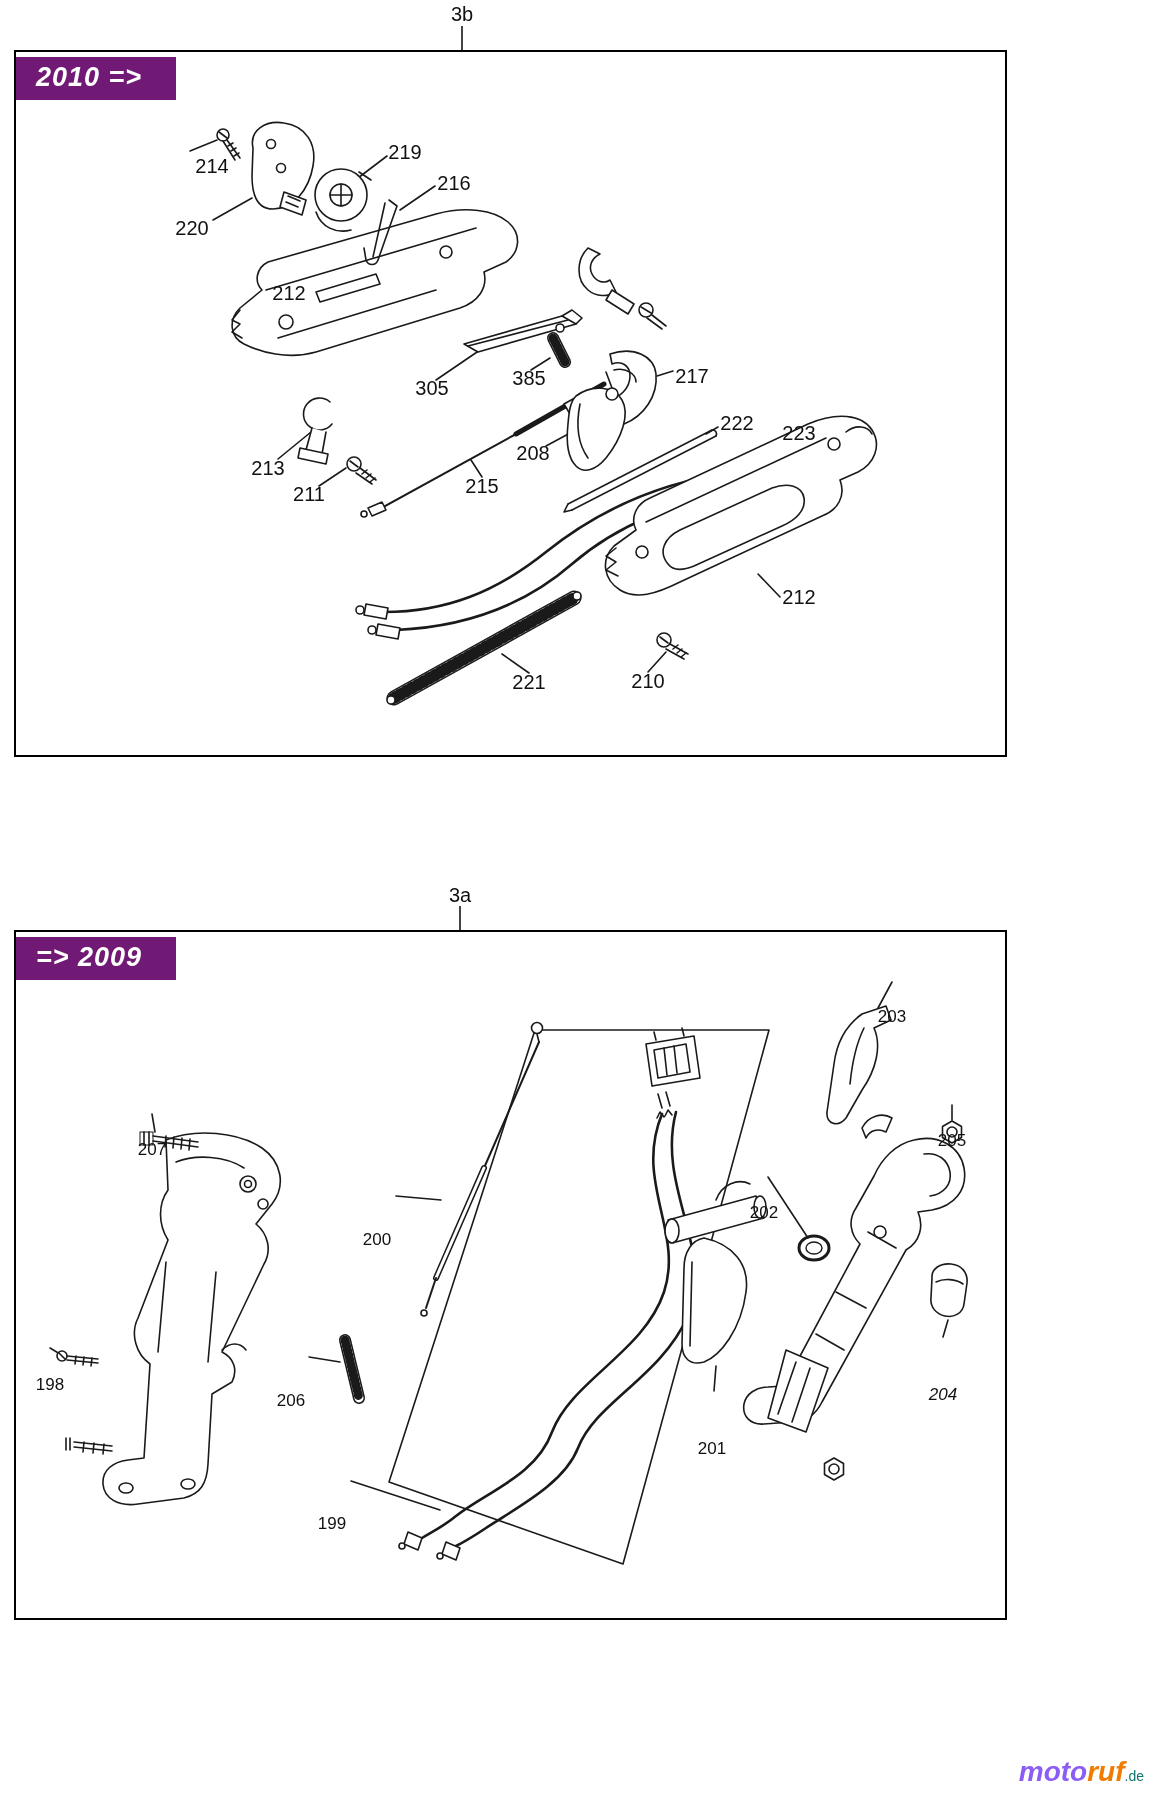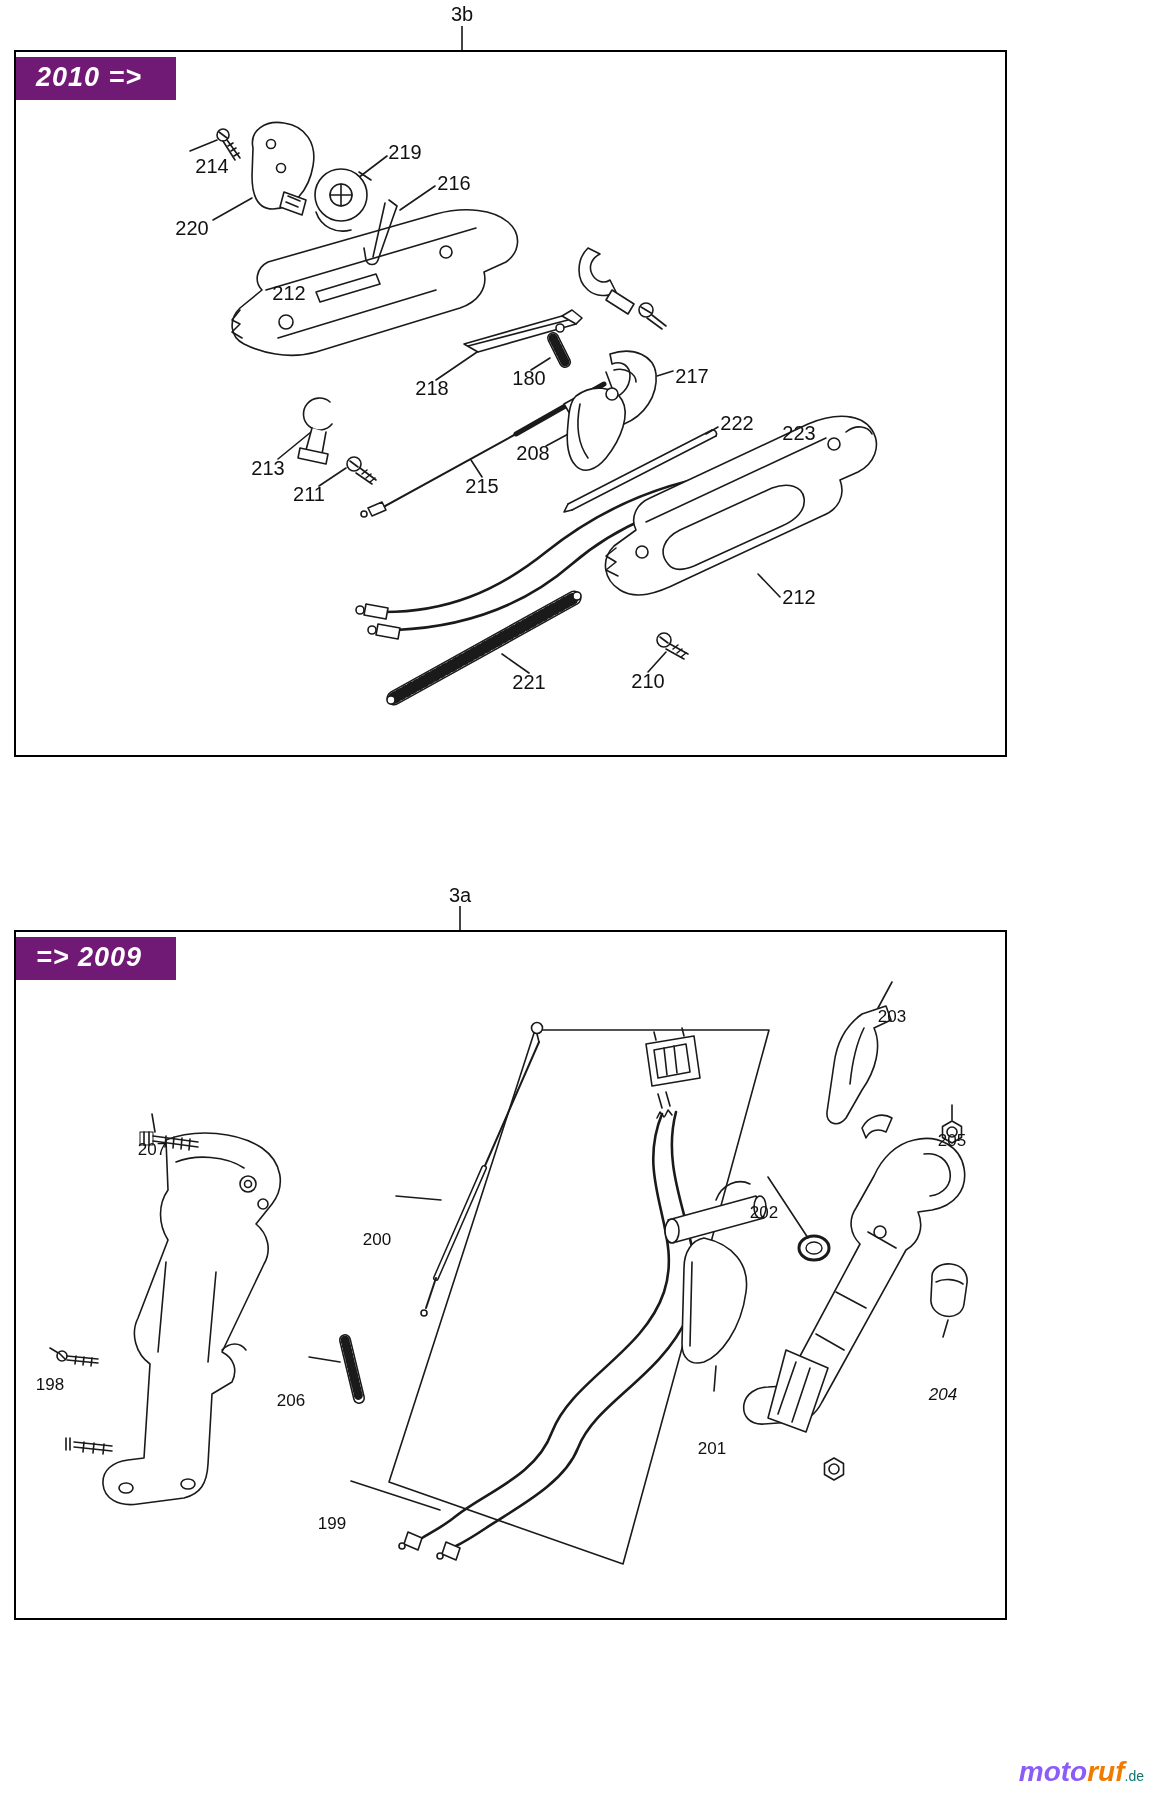--- a/index.html
+++ b/index.html
@@ -199,22 +199,22 @@
       </g>
     </svg>
 
     <div class="year-badge">2010 =&gt;</div>
 
     <div class="callout c3b" style="left:156px;top:114px;margin-left:40px;">214</div>
     <div class="callout c3b" style="left:389px;top:100px;">219</div>
     <div class="callout c3b" style="left:438px;top:131px;">216</div>
     <div class="callout c3b" style="left:176px;top:176px;">220</div>
     <div class="callout c3b" style="left:273px;top:241px;">212</div>
-    <div class="callout c3b" style="left:416px;top:336px;">218</div>
-    <div class="callout c3b" style="left:513px;top:326px;">180</div>
+    <div class="callout c3b" style="left:416px;top:336px;">305</div>
+    <div class="callout c3b" style="left:513px;top:326px;">385</div>
     <div class="callout c3b" style="left:676px;top:324px;">217</div>
     <div class="callout c3b" style="left:721px;top:371px;">222</div>
     <div class="callout c3b" style="left:783px;top:381px;">223</div>
     <div class="callout c3b" style="left:517px;top:401px;">208</div>
     <div class="callout c3b" style="left:252px;top:416px;">213</div>
     <div class="callout c3b" style="left:293px;top:442px;">211</div>
     <div class="callout c3b" style="left:466px;top:434px;">215</div>
     <div class="callout c3b" style="left:783px;top:545px;">212</div>
     <div class="callout c3b" style="left:513px;top:630px;">221</div>
     <div class="callout c3b" style="left:632px;top:629px;">210</div>

